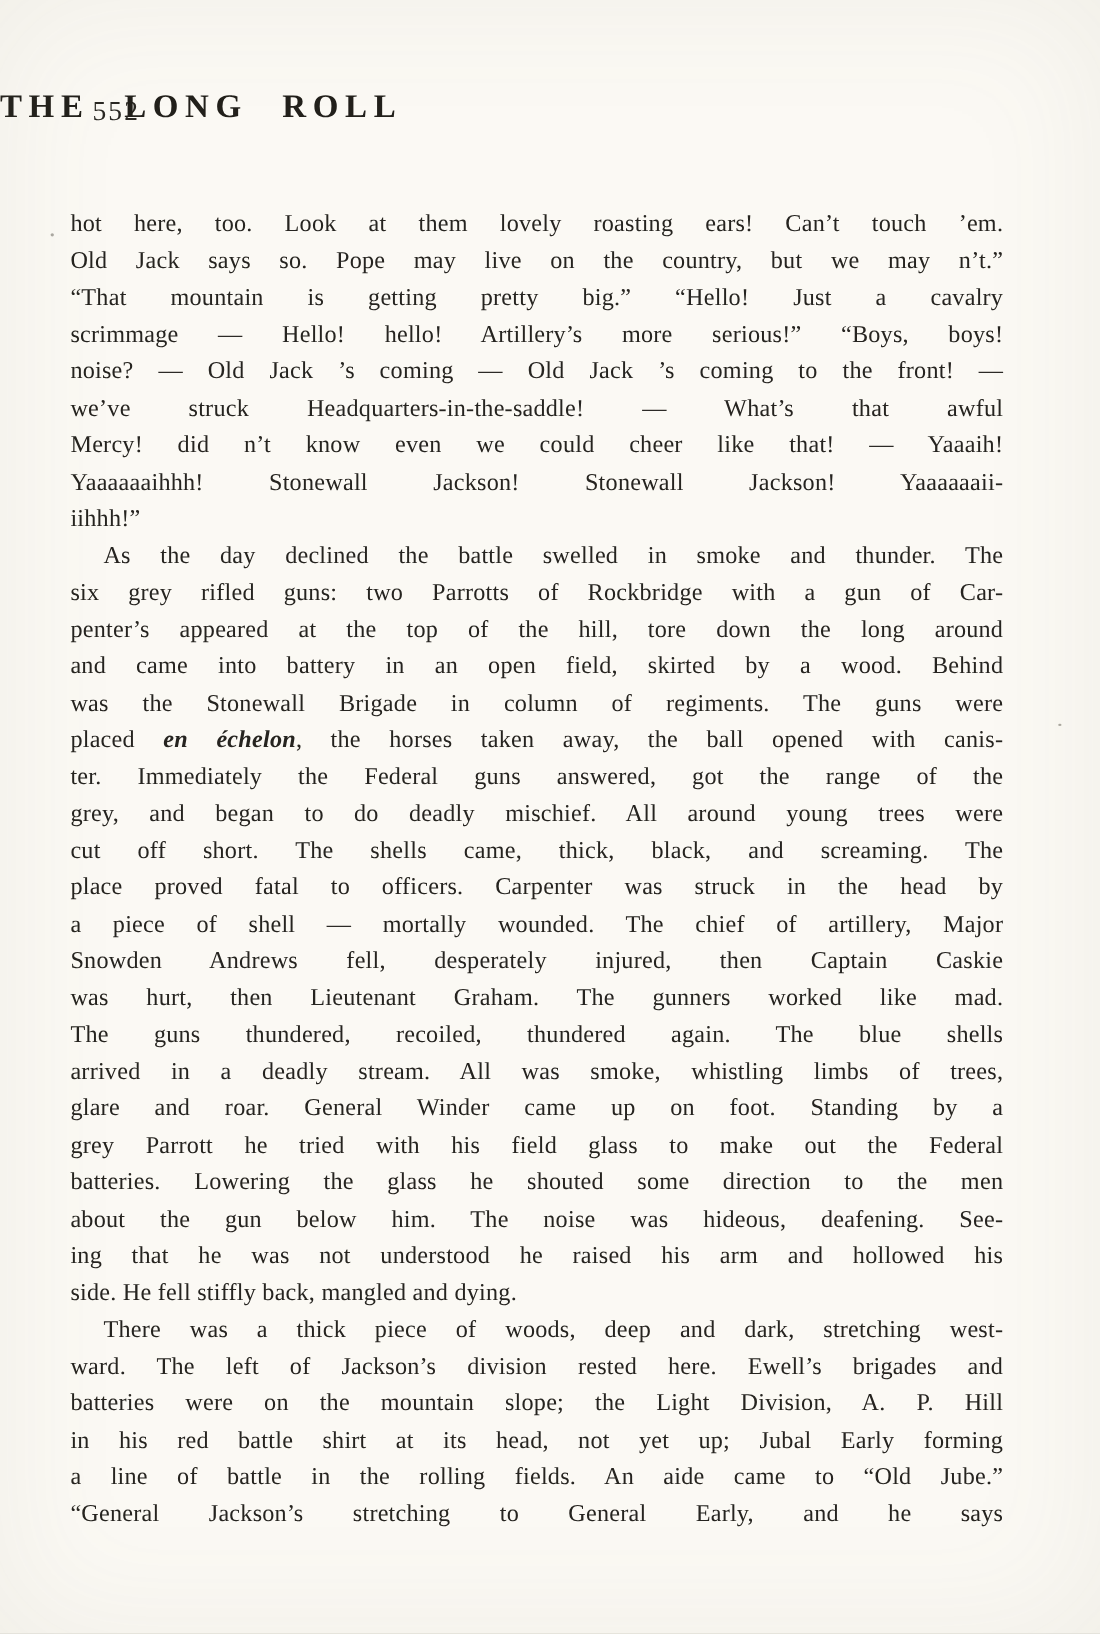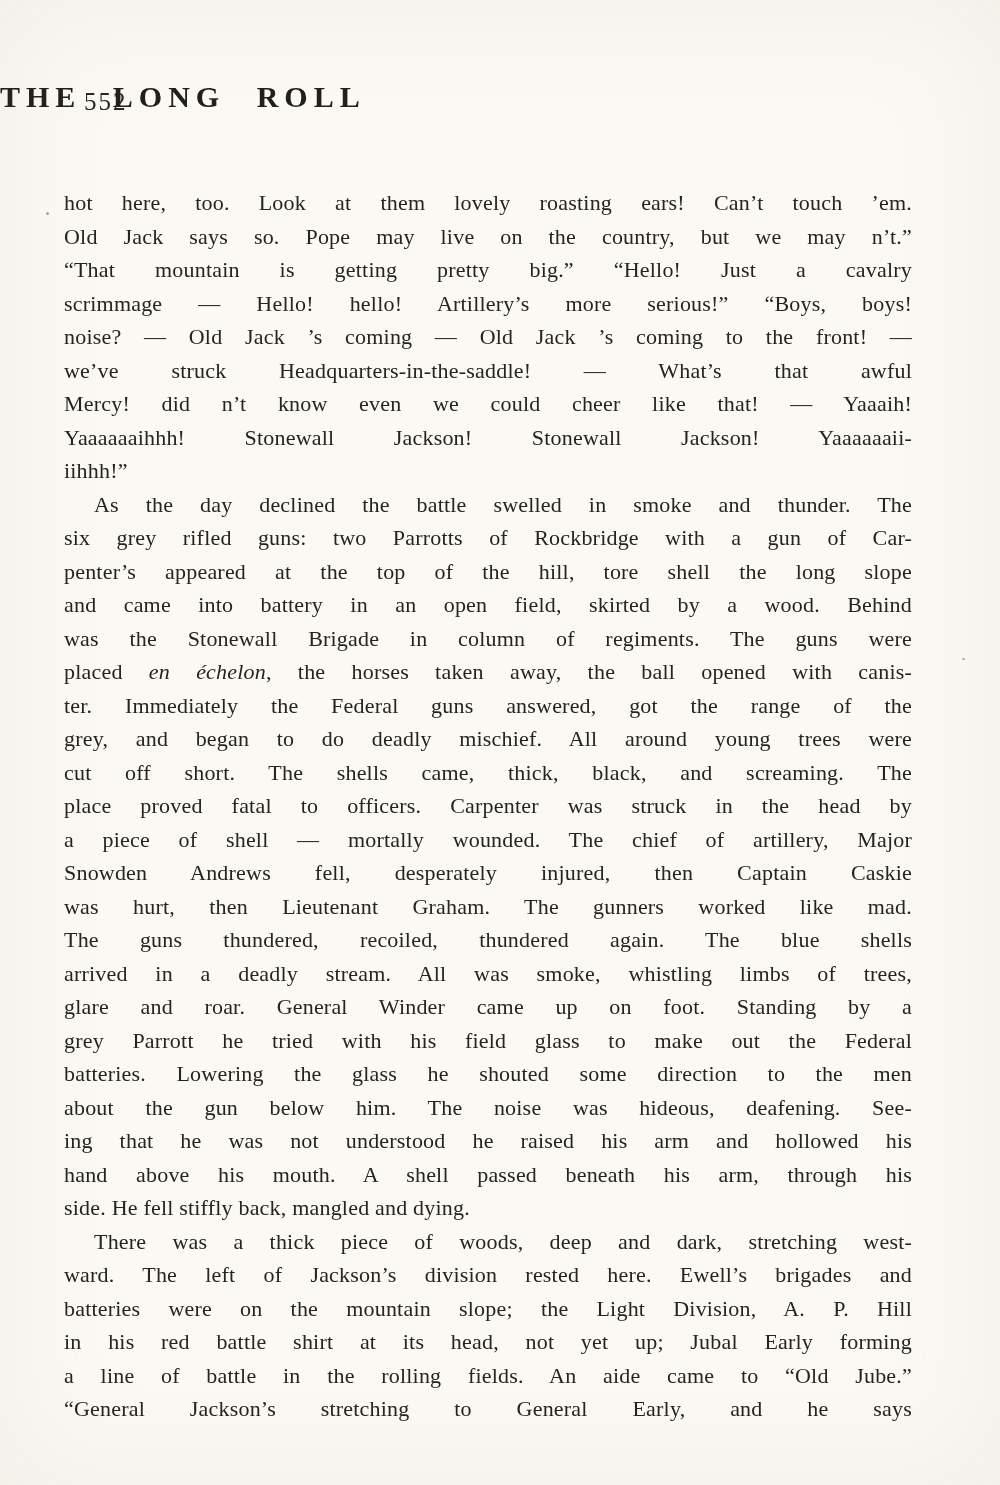--- a/index.html
+++ b/index.html
@@ -65,21 +65,21 @@
     text-align: justify;
     text-align-last: justify;
     white-space: normal;
   }
   .line.line-last {
     text-align-last: left;
   }
   .paragraph.indent .line.first {
     text-indent: 30px;
   }
-  .line i { font-style: italic; }
+  .line i { font-style: italic; font-weight: bold; }
   .speck {
     position: absolute;
     background: #6b675e;
     border-radius: 50%;
     opacity: 0.55;
   }
   .speck1 { left: 46px; top: 212px; width: 3px; height: 3px; }
   .speck2 { left: 962px; top: 658px; width: 3px; height: 2px; }
 </style>
 </head>
@@ -98,39 +98,38 @@
         <div class="line">scrimmage — Hello! hello! Artillery’s more serious!” “Boys, boys!</div>
         <div class="line">noise? — Old Jack ’s coming — Old Jack ’s coming to the front! —</div>
         <div class="line">we’ve struck Headquarters-in-the-saddle! — What’s that awful</div>
         <div class="line">Mercy! did n’t know even we could cheer like that! — Yaaaih!</div>
         <div class="line">Yaaaaaaihhh! Stonewall Jackson! Stonewall Jackson! Yaaaaaaii-</div>
         <div class="line line-last">iihhh!”</div>
       </div>
       <div class="paragraph indent">
         <div class="line first">As the day declined the battle swelled in smoke and thunder. The</div>
         <div class="line">six grey rifled guns: two Parrotts of Rockbridge with a gun of Car-</div>
-        <div class="line">penter’s appeared at the top of the hill, tore shell the long slope</div>
+        <div class="line">penter’s appeared at the top of the hill, tore down the long around</div>
         <div class="line">and came into battery in an open field, skirted by a wood. Behind</div>
         <div class="line">was the Stonewall Brigade in column of regiments. The guns were</div>
         <div class="line">placed <i>en échelon</i>, the horses taken away, the ball opened with canis-</div>
         <div class="line">ter. Immediately the Federal guns answered, got the range of the</div>
         <div class="line">grey, and began to do deadly mischief. All around young trees were</div>
         <div class="line">cut off short. The shells came, thick, black, and screaming. The</div>
         <div class="line">place proved fatal to officers. Carpenter was struck in the head by</div>
         <div class="line">a piece of shell — mortally wounded. The chief of artillery, Major</div>
         <div class="line">Snowden Andrews fell, desperately injured, then Captain Caskie</div>
         <div class="line">was hurt, then Lieutenant Graham. The gunners worked like mad.</div>
         <div class="line">The guns thundered, recoiled, thundered again. The blue shells</div>
         <div class="line">arrived in a deadly stream. All was smoke, whistling limbs of trees,</div>
         <div class="line">glare and roar. General Winder came up on foot. Standing by a</div>
         <div class="line">grey Parrott he tried with his field glass to make out the Federal</div>
         <div class="line">batteries. Lowering the glass he shouted some direction to the men</div>
         <div class="line">about the gun below him. The noise was hideous, deafening. See-</div>
         <div class="line">ing that he was not understood he raised his arm and hollowed his</div>
-        <div class="line">hand above his mouth. A shell passed beneath his arm, through his</div>
         <div class="line line-last">side. He fell stiffly back, mangled and dying.</div>
       </div>
       <div class="paragraph indent">
         <div class="line first">There was a thick piece of woods, deep and dark, stretching west-</div>
         <div class="line">ward. The left of Jackson’s division rested here. Ewell’s brigades and</div>
         <div class="line">batteries were on the mountain slope; the Light Division, A. P. Hill</div>
         <div class="line">in his red battle shirt at its head, not yet up; Jubal Early forming</div>
         <div class="line">a line of battle in the rolling fields. An aide came to “Old Jube.”</div>
         <div class="line">“General Jackson’s stretching to General Early, and he says</div>
       </div>

